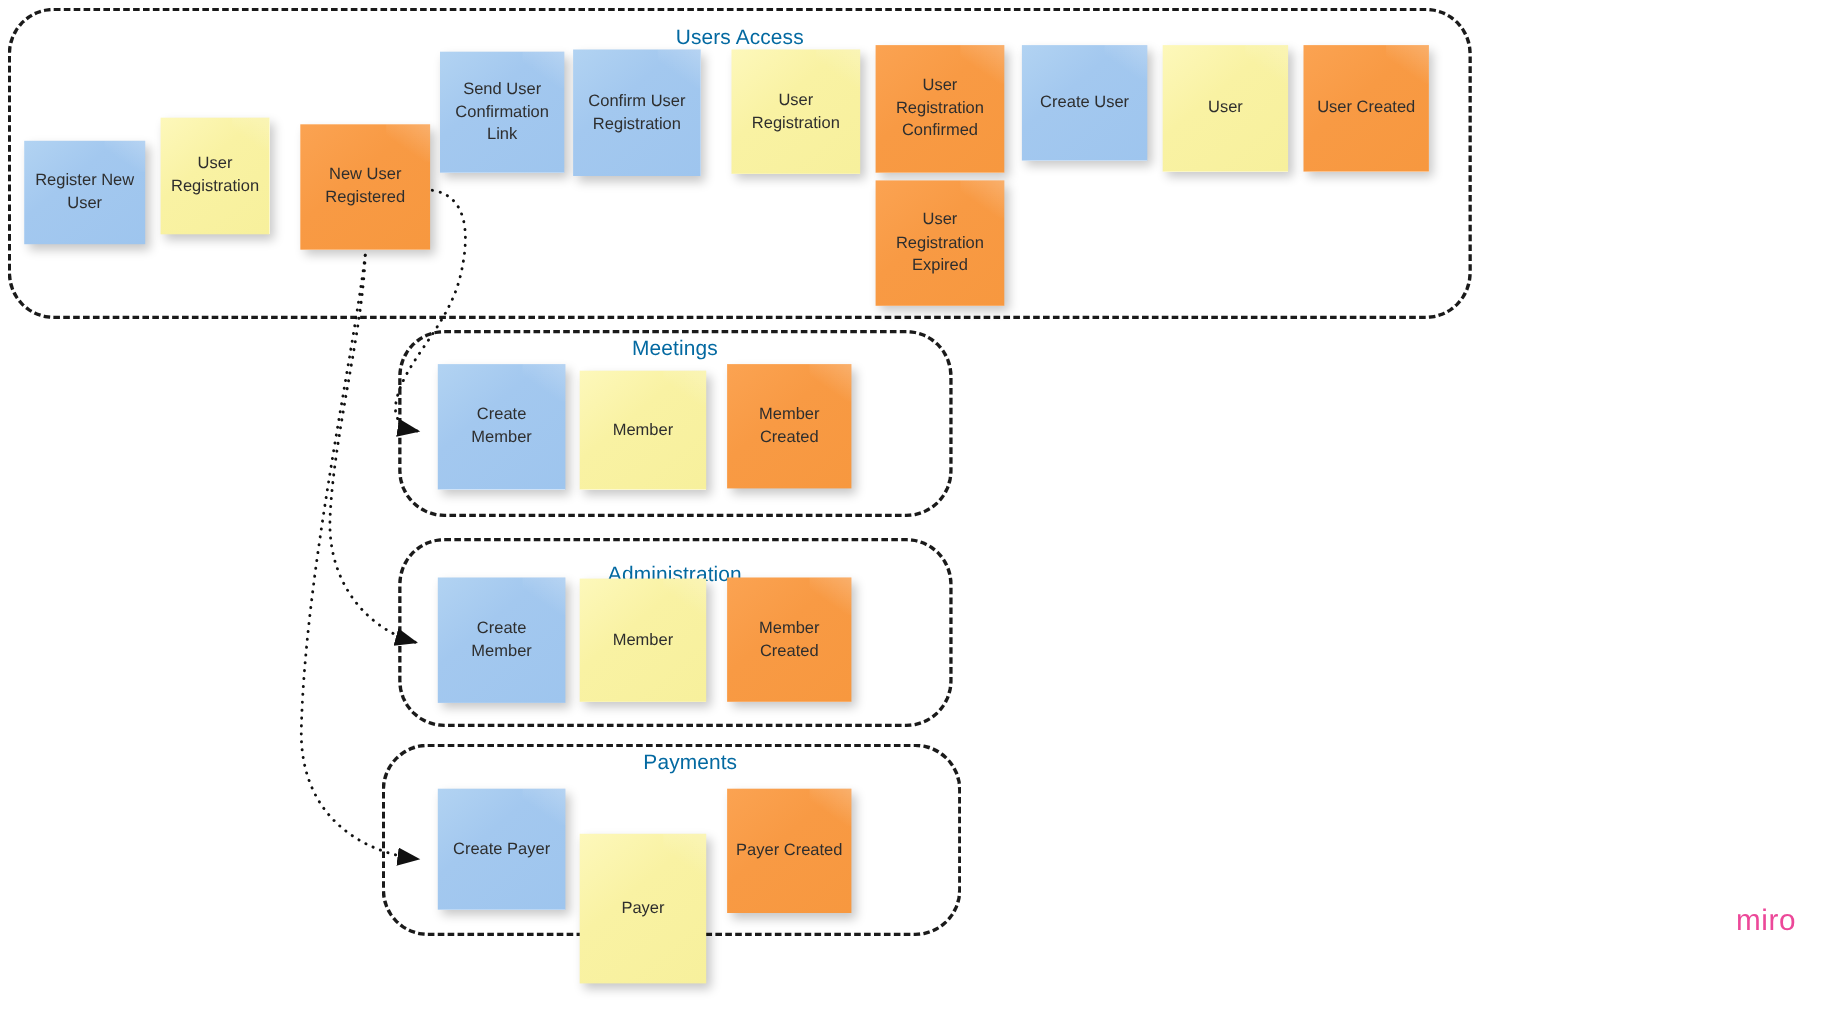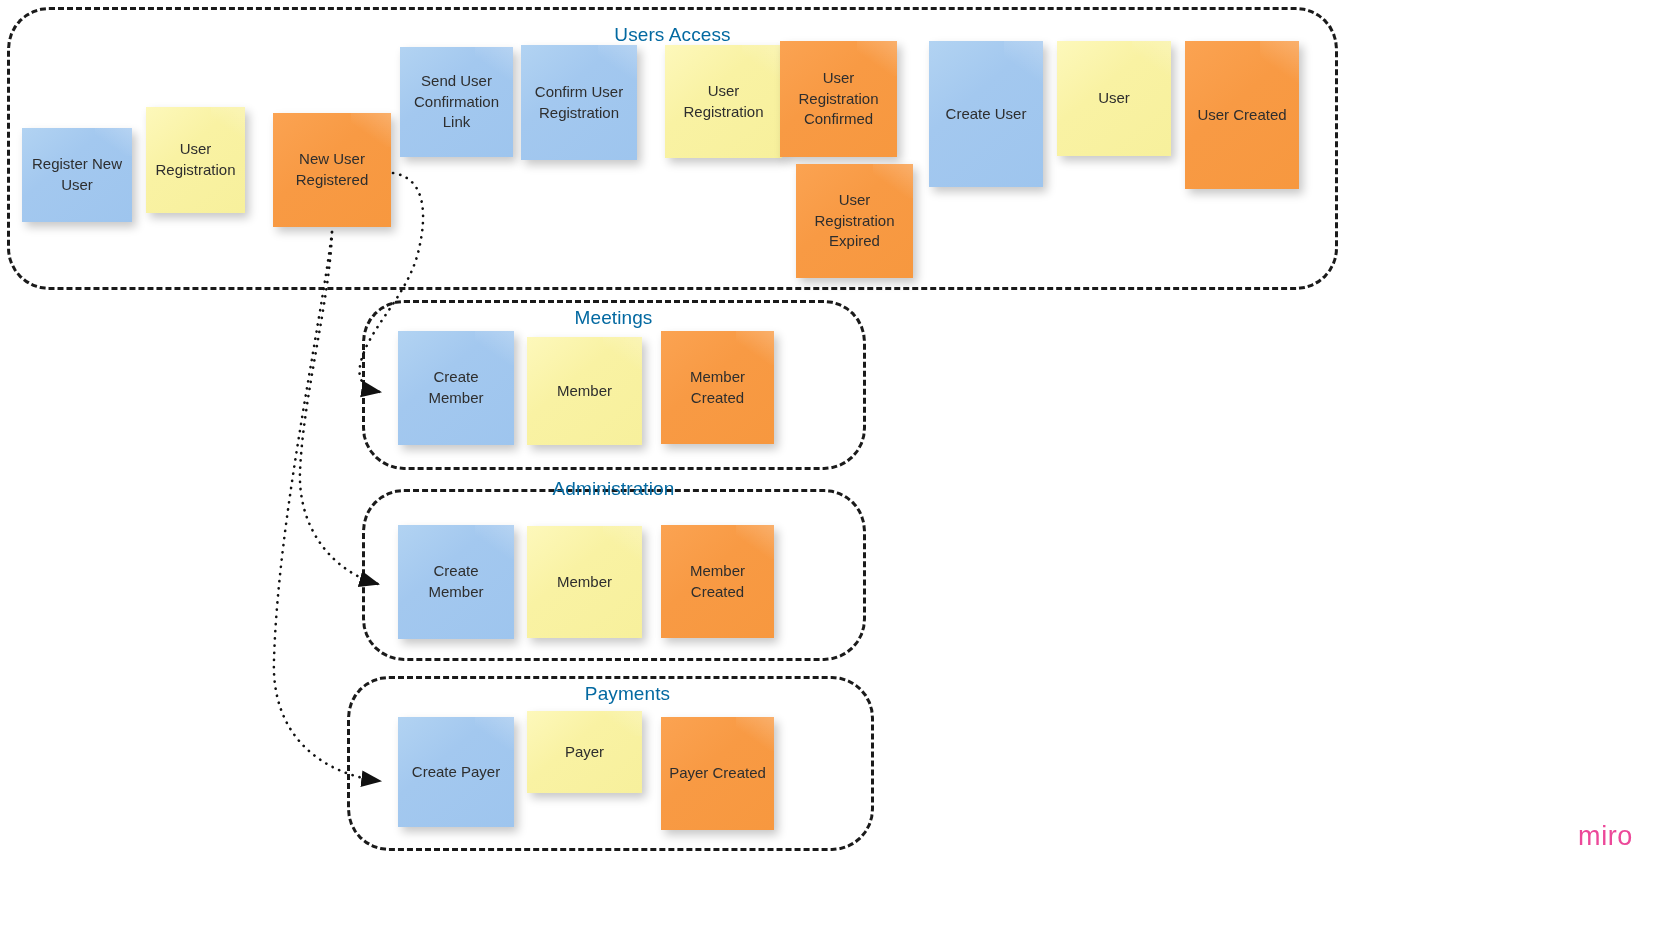--- a/index.html
+++ b/index.html
@@ -111,21 +111,21 @@
 <body>
 
 <div id="board">
 
   <div id="contexts-layer">
       <div class="context" style="left: 7px; top: 7px; width: 1331px; height: 283px;"></div>
       <div class="context-title" style="left: 569px; top: 24px; width: 207px;">Users Access</div>
       <div class="context" style="left: 362px; top: 300px; width: 504px; height: 170px;"></div>
       <div class="context-title" style="left: 510px; top: 307px; width: 207px;">Meetings</div>
       <div class="context" style="left: 362px; top: 489px; width: 504px; height: 172px;"></div>
-      <div class="context-title" style="left: 510px; top: 478px; width: 207px;">Administration</div>
+      <div class="context-title" style="left: 510px; top: 512px; width: 207px;">Administration</div>
       <div class="context" style="left: 347px; top: 676px; width: 527px; height: 175px;"></div>
       <div class="context-title" style="left: 524px; top: 683px; width: 207px;">Payments</div>
     </div>
 
   <svg id="connectors" viewBox="0 0 1671 934" xmlns="http://www.w3.org/2000/svg">
     <defs>
       <marker id="arrowhead" markerWidth="9" markerHeight="9" refX="7.2" refY="3.2" orient="auto" markerUnits="strokeWidth">
         <path d="M0,0 L8,3.2 L0,6.4 z" fill="#111111"></path>
       </marker>
     </defs>
@@ -148,33 +148,33 @@
       </div>
       <div class="note blue" style="left: 400px; top: 47px; width: 113px; height: 110px;">
         <span>Send User Confirmation Link</span>
       </div>
       <div class="note blue" style="left: 521px; top: 45px; width: 116px; height: 115px;">
         <span>Confirm User Registration</span>
       </div>
       <div class="note yellow" style="left: 665px; top: 45px; width: 117px; height: 113px;">
         <span>User Registration</span>
       </div>
-      <div class="note orange" style="left: 780px; top: 41px; width: 117px; height: 116px;">
+      <div class="note orange" style="left: 796px; top: 41px; width: 117px; height: 116px;">
         <span>User Registration Confirmed</span>
       </div>
       <div class="note orange" style="left: 796px; top: 164px; width: 117px; height: 114px;">
         <span>User Registration Expired</span>
       </div>
-      <div class="note blue" style="left: 929px; top: 41px; width: 114px; height: 146px;">
+      <div class="note blue" style="left: 929px; top: 41px; width: 114px; height: 105px;">
         <span>Create User</span>
       </div>
       <div class="note yellow" style="left: 1057px; top: 41px; width: 114px; height: 115px;">
         <span>User</span>
       </div>
-      <div class="note orange" style="left: 1185px; top: 41px; width: 114px; height: 148px;">
+      <div class="note orange" style="left: 1185px; top: 41px; width: 114px; height: 115px;">
         <span>User Created</span>
       </div>
       <div class="note blue" style="left: 398px; top: 331px; width: 116px; height: 114px;">
         <span>Create Member</span>
       </div>
       <div class="note yellow" style="left: 527px; top: 337px; width: 115px; height: 108px;">
         <span>Member</span>
       </div>
       <div class="note orange" style="left: 661px; top: 331px; width: 113px; height: 113px;">
         <span>Member Created</span>
@@ -184,21 +184,21 @@
       </div>
       <div class="note yellow" style="left: 527px; top: 526px; width: 115px; height: 112px;">
         <span>Member</span>
       </div>
       <div class="note orange" style="left: 661px; top: 525px; width: 113px; height: 113px;">
         <span>Member Created</span>
       </div>
       <div class="note blue" style="left: 398px; top: 717px; width: 116px; height: 110px;">
         <span>Create Payer</span>
       </div>
-      <div class="note yellow" style="left: 527px; top: 711px; width: 115px; height: 82px;">
+      <div class="note yellow" style="left: 527px; top: 758px; width: 115px; height: 136px;">
         <span>Payer</span>
       </div>
       <div class="note orange" style="left: 661px; top: 717px; width: 113px; height: 113px; justify-content: center;">
         <span>Payer Created</span>
       </div>
     </div>
 
   <div id="watermark">miro</div>
 </div>
 

